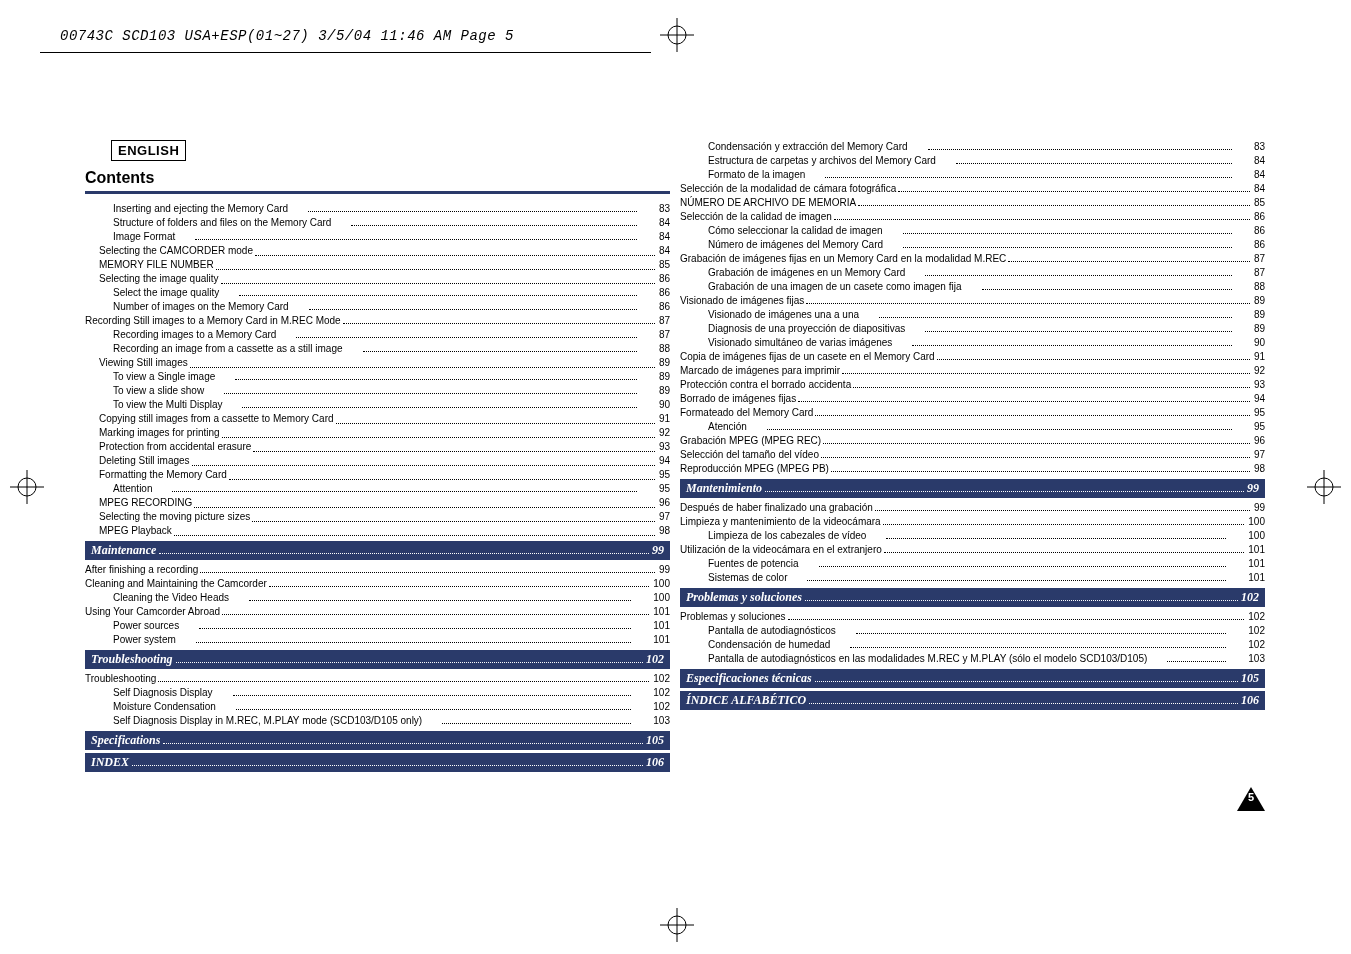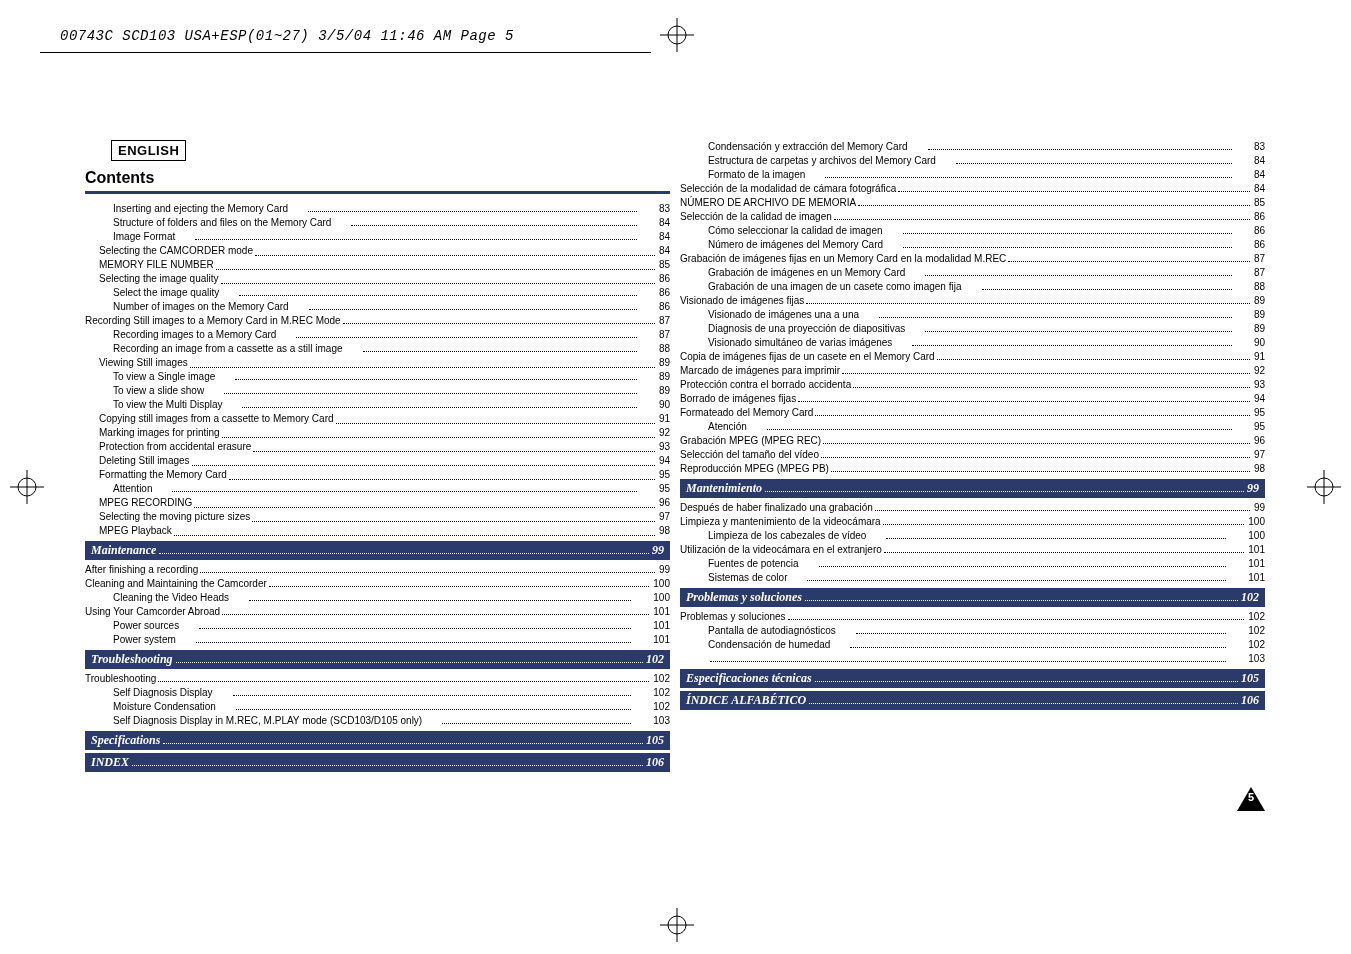--- a/index.html
+++ b/index.html
@@ -538,20 +538,21 @@
               <span class="label">Pantalla de autodiagnósticos</span>
               <span class="dots"></span>
               <span class="pn">102</span>
             </div>
             <div class="toc-row indent-2">
               <span class="label">Condensación de humedad</span>
               <span class="dots"></span>
               <span class="pn">102</span>
             </div>
             <div class="toc-row indent-2">
+              <span class="label">Pantalla de autodiagnósticos en las modalidades M.REC y M.PLAY (sólo el modelo SCD103/D105)</span>
               <span class="dots"></span>
               <span class="pn">103</span>
             </div>
           </div>
           <div class="section-bar">
             <span class="label">Especificaciones técnicas</span>
             <span class="dots"></span>
             <span class="pn">105</span>
           </div>
           <div class="section-bar">

